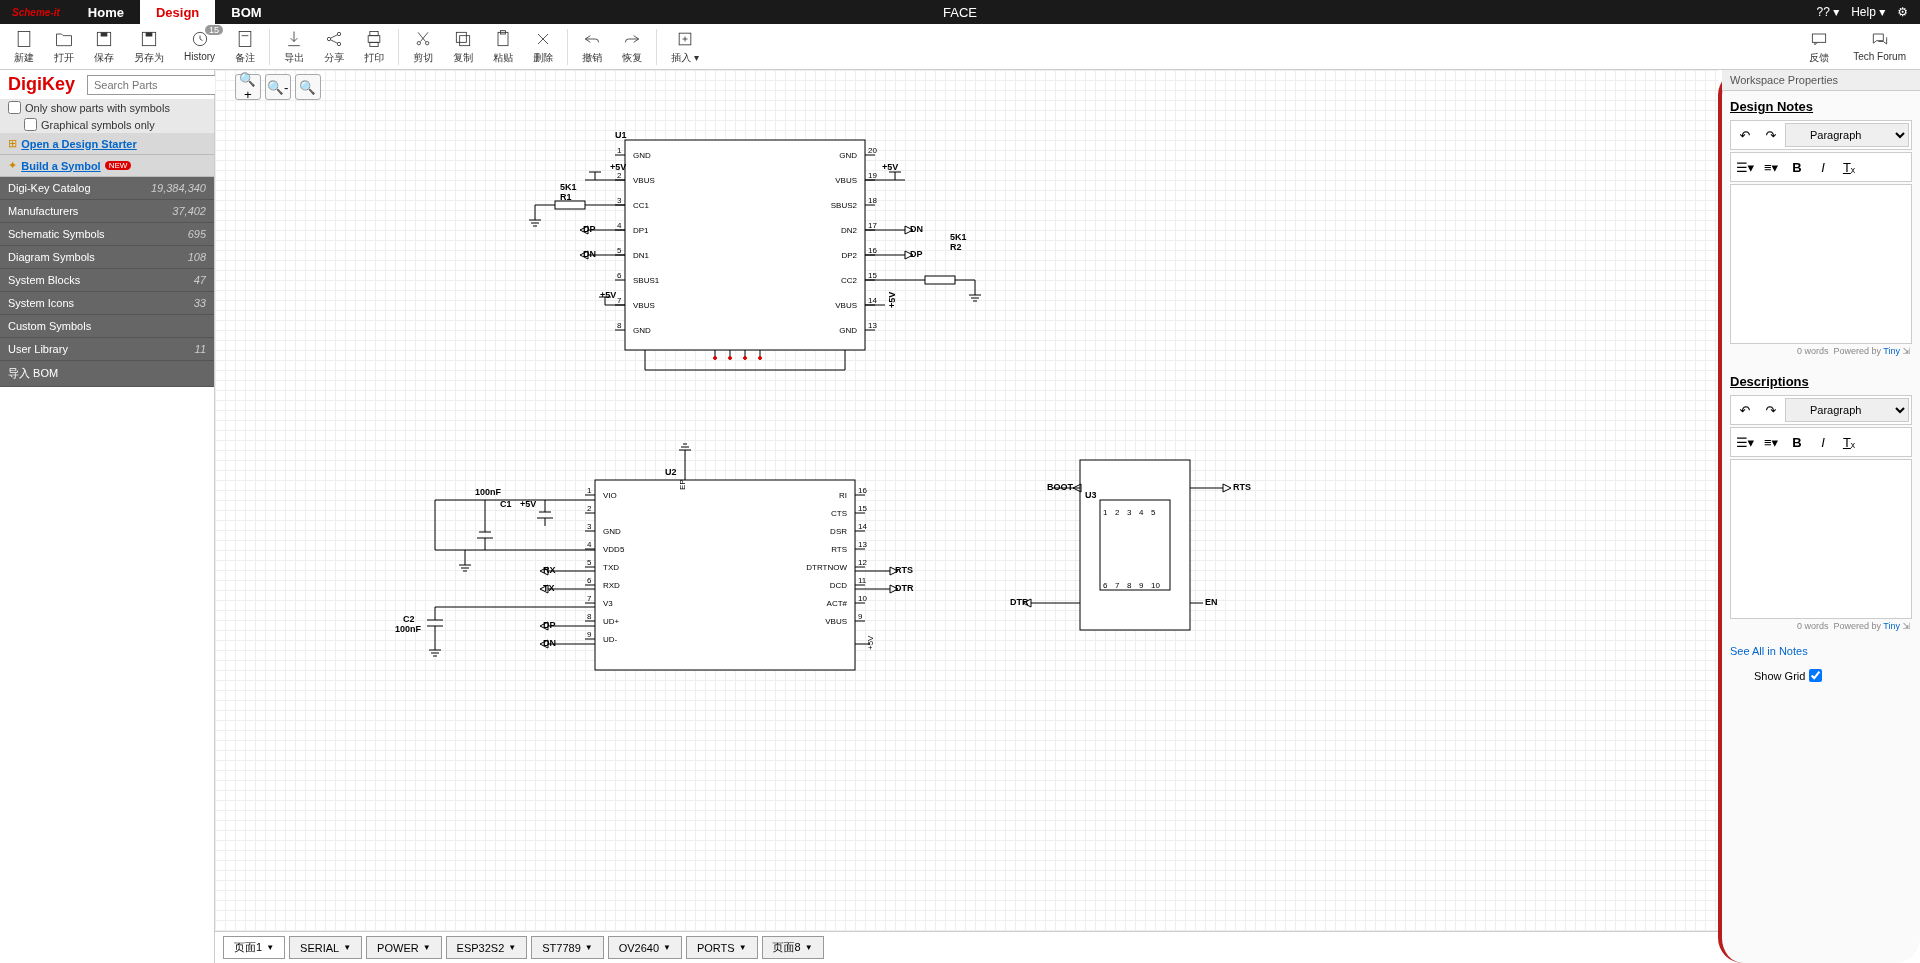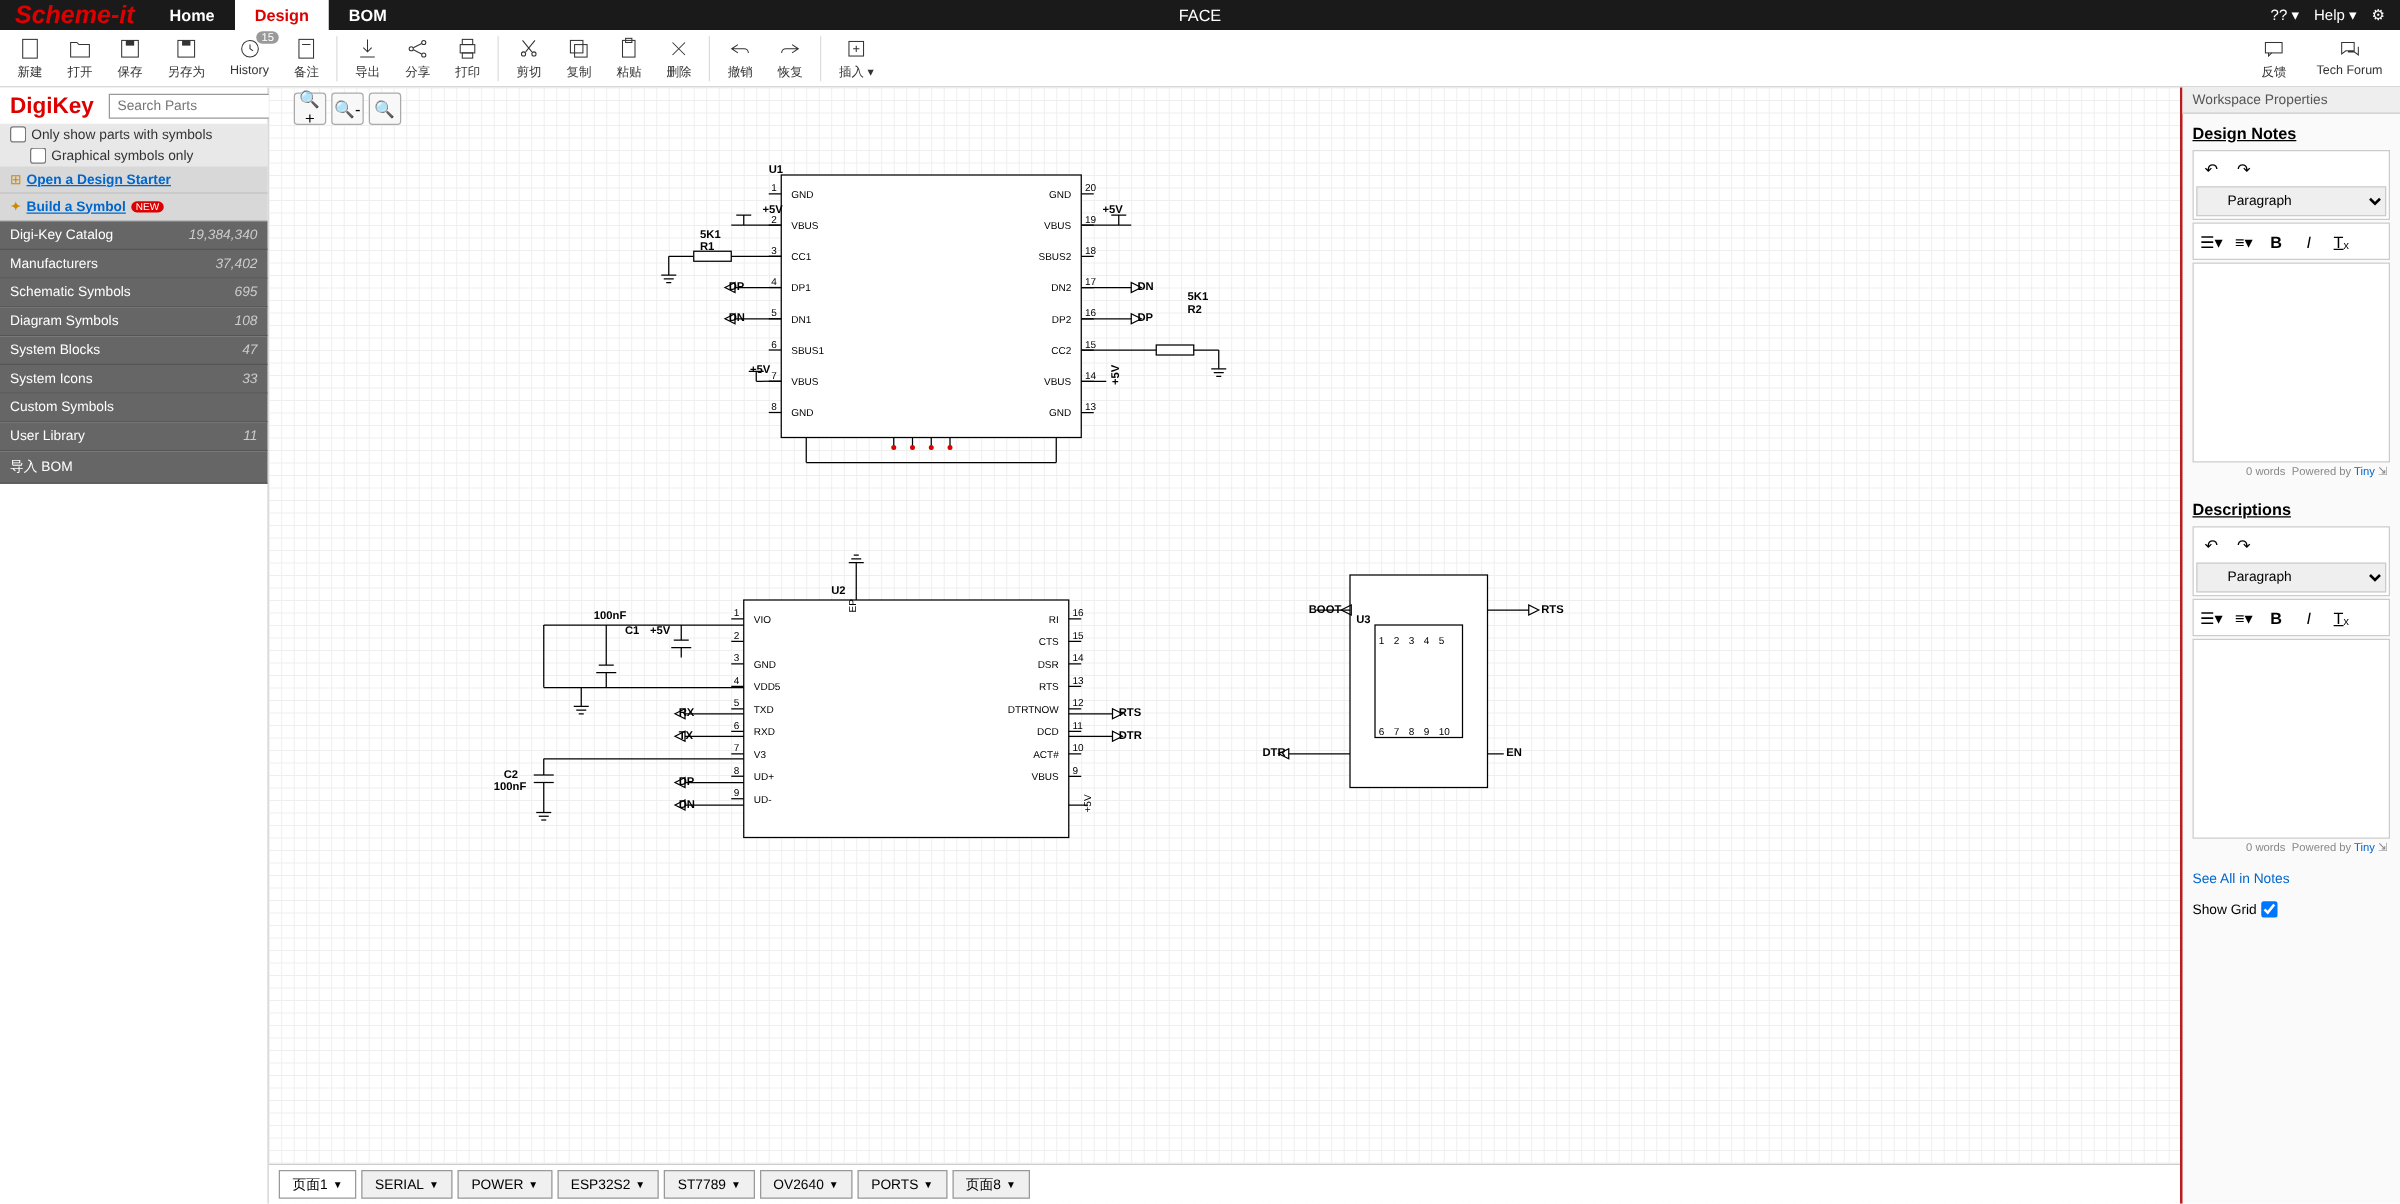--- a/index.html
+++ b/index.html
@@ -1,18 +1,18 @@
 <!DOCTYPE html>
 <html><head>
 <meta charset="utf-8">
 <style>
 * { margin: 0; padding: 0; box-sizing: border-box; }
 body { font-family: Arial, sans-serif; font-size: 12px; overflow: hidden; background: #fff; }
 .top-bar { background: #1a1a1a; height: 24px; display: flex; align-items: center; color: #fff; }
-.logo { color: #d00; font-weight: bold; font-style: italic; padding: 0 12px; font-size: 20px; }
+.logo { color: #d00; font-weight: bold; font-style: italic; padding: 0 12px; font-size: 10px; }
 .nav-tabs { display: flex; height: 100%; }
 .nav-tab { padding: 0 16px; display: flex; align-items: center; cursor: pointer; color: #fff; font-size: 13px; font-weight: bold; }
 .nav-tab.active { background: #fff; color: #d00; }
 .project-name { position: absolute; left: 50%; transform: translateX(-50%); color: #fff; font-size: 13px; }
 .top-right { margin-left: auto; display: flex; align-items: center; gap: 12px; padding-right: 12px; }
 .top-right span { cursor: pointer; }
 
 .toolbar { height: 46px; background: #fff; border-bottom: 1px solid #ccc; display: flex; align-items: center; padding: 0 8px; }
 .toolbar-group { display: flex; gap: 8px; }
 .toolbar-btn { display: flex; flex-direction: column; align-items: center; cursor: pointer; padding: 2px 6px; position: relative; }
@@ -45,32 +45,32 @@
 .canvas { width: 100%; height: 100%; background: #fff; background-image: linear-gradient(#eee 1px, transparent 1px), linear-gradient(90deg, #eee 1px, transparent 1px); background-size: 10px 10px; position: relative; text-align: right; }
 .schematic-svg { position: absolute; top: 0; left: 0; }
 
 .bottom-bar { position: absolute; bottom: 0; left: 0; right: 0; background: #fff; border-top: 1px solid #ccc; }
 .page-tabs { display: flex; gap: 4px; padding: 4px 8px; }
 .page-tab { border: 1px solid #999; padding: 3px 10px; font-size: 11px; cursor: pointer; background: #f0f0f0; display: flex; align-items: center; gap: 4px; }
 .page-tab.active { background: #fff; }
 .footer-text { padding: 2px 8px; font-size: 10px; font-style: italic; color: #666; }
 .footer-text a { text-decoration: underline; }
 
-.props { width: 176px; border-left: 2px solid #b91c1c; display: flex; flex-direction: column; background: #fafafa; }
+.props { width: 202px; border-left: 4px solid #b91c1c; display: flex; flex-direction: column; background: #fafafa; border-radius: 25px; }
 .props-title { padding: 4px 8px; font-size: 11px; color: #555; background: #eee; border-bottom: 1px solid #ccc; }
 .props-section { padding: 8px; }
 .props-label { font-weight: bold; font-size: 13px; margin-bottom: 6px; text-decoration: underline; }
 .editor-toolbar { display: flex; gap: 2px; border: 1px solid #ccc; padding: 2px; background: #fff; margin-bottom: 2px; flex-wrap: wrap; }
 .ed-btn { width: 24px; height: 24px; border: none; background: #fff; cursor: pointer; display: flex; align-items: center; justify-content: center; font-size: 13px; }
 .ed-select { flex: 1; border: 1px solid #ccc; padding: 2px 20px; font-size: 11px; height: 24px; }
 .editor-body { border: 1px solid #ccc; height: 160px; background: #fff; }
 .editor-footer { font-size: 9px; color: #888; text-align: right; padding: 2px; }
 .editor-footer a { color: #06c; }
 .see-all { color: #06c; font-size: 11px; cursor: pointer; padding: 4px 8px; }
-.show-grid { padding: 8px; font-size: 11px; display: flex; align-items: center; gap: 4px; }
+.show-grid { padding: 8px; font-size: 11px; display: flex; align-items: center; gap: 4px; margin-left: 24px; }
 
 .chip { fill: #fff; stroke: #000; stroke-width: 1; }
 .wire { stroke: #000; stroke-width: 1; fill: none; }
 .pin-text { font-size: 8px; font-family: Arial; }
 .label-text { font-size: 9px; font-family: Arial; font-weight: bold; }
 .red-dot { fill: #d00; stroke: #d00; }
 </style>
 </head>
 <body>
 

